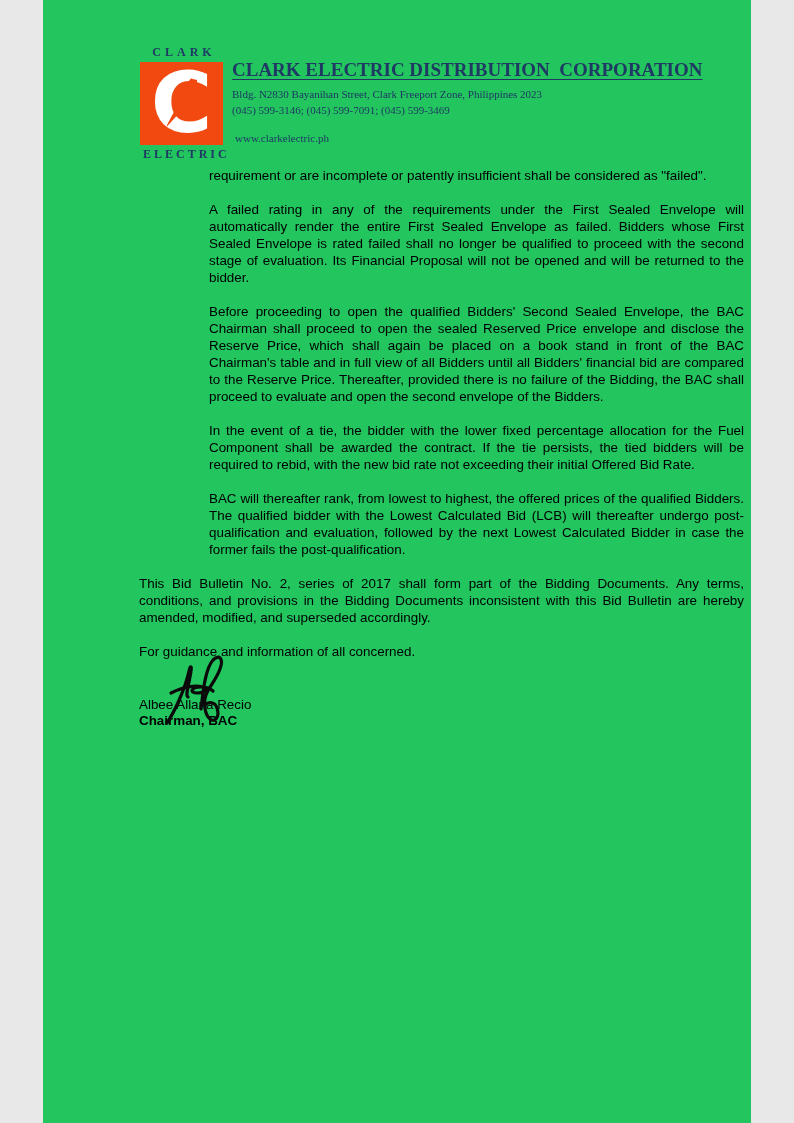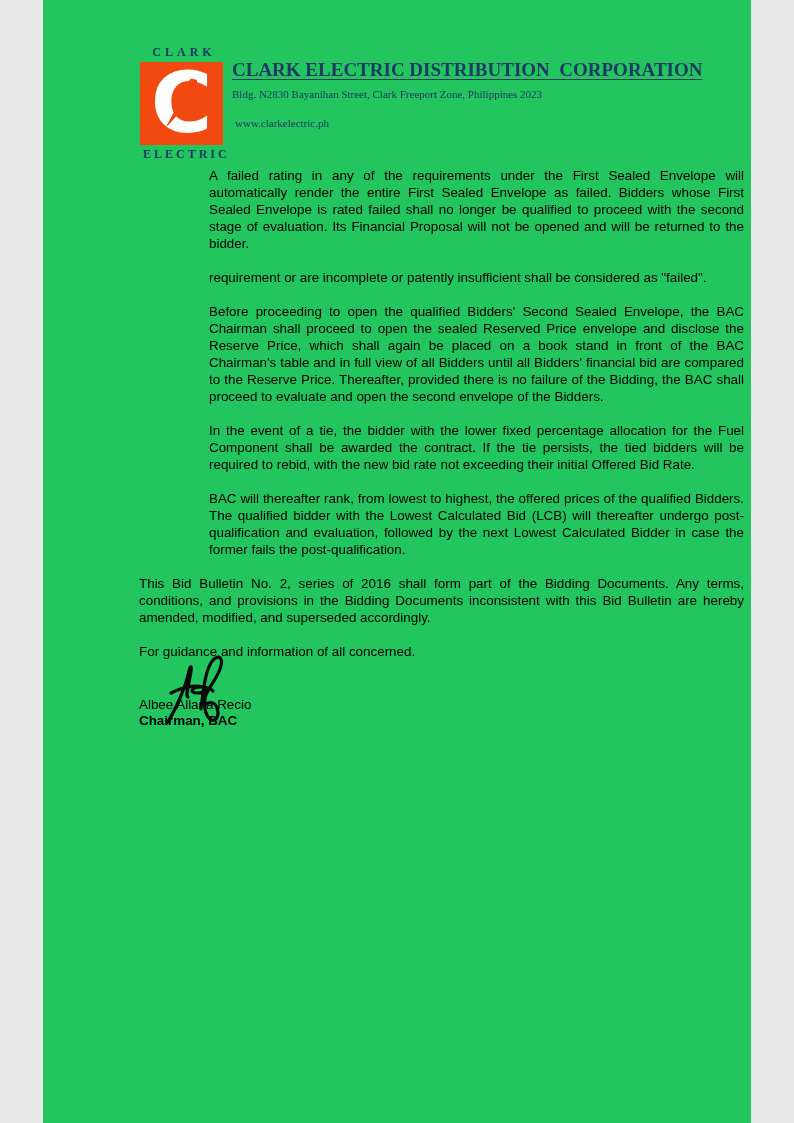--- a/index.html
+++ b/index.html
@@ -108,33 +108,34 @@
           <polygon points="23,0 7,27 14,27 2,60 28,22 18,22 32,1" fill="#F1490F" transform="rotate(8 17 30)"></polygon>
         </svg>
       </div>
       <div class="logo-bottom-label">ELECTRIC</div>
     </div>
 
     <div class="head-text">
       <div class="company-name">CLARK ELECTRIC DISTRIBUTION  CORPORATION</div>
       <div class="head-lines">
         <div>Bldg. N2830 Bayanihan Street, Clark Freeport Zone, Philippines 2023</div>
+        <div>(045) 599-3146; (045) 599-7091; (045) 599-3469</div>
         <div class="website">www.clarkelectric.ph</div>
       </div>
     </div>
   </div>
 
   <div class="doc-body">
+    <p class="indent">requirement or are incomplete or patently insufficient shall be considered as "failed".</p>
     <p class="indent">A failed rating in any of the requirements under the First Sealed Envelope will automatically render the entire First Sealed Envelope as failed. Bidders whose First Sealed Envelope is rated failed shall no longer be qualified to proceed with the second stage of evaluation. Its Financial Proposal will not be opened and will be returned to the bidder.</p>
-    <p class="indent">requirement or are incomplete or patently insufficient shall be considered as "failed".</p>
     <p class="indent">Before proceeding to open the qualified Bidders' Second Sealed Envelope, the BAC Chairman shall proceed to open the sealed Reserved Price envelope and disclose the Reserve Price, which shall again be placed on a book stand in front of the BAC Chairman's table and in full view of all Bidders until all Bidders' financial bid are compared to the Reserve Price. Thereafter, provided there is no failure of the Bidding, the BAC shall proceed to evaluate and open the second envelope of the Bidders.</p>
     <p class="indent">In the event of a tie, the bidder with the lower fixed percentage allocation for the Fuel Component shall be awarded the contract. If the tie persists, the tied bidders will be required to rebid, with the new bid rate not exceeding their initial Offered Bid Rate.</p>
     <p class="indent">BAC will thereafter rank, from lowest to highest, the offered prices of the qualified Bidders. The qualified bidder with the Lowest Calculated Bid (LCB) will thereafter undergo post-qualification and evaluation, followed by the next Lowest Calculated Bidder in case the former fails the post-qualification.</p>
 
-    <p class="full">This Bid Bulletin No. 2, series of 2016 shall form part of the Bidding Documents. Any terms, conditions, and provisions in the Bidding Documents inconsistent with this Bid Bulletin are hereby amended, modified, and superseded accordingly.</p>
+    <p class="full">This Bid Bulletin No. 2, series of 2017 shall form part of the Bidding Documents. Any terms, conditions, and provisions in the Bidding Documents inconsistent with this Bid Bulletin are hereby amended, modified, and superseded accordingly.</p>
     <p class="full lastfull">For guidance and information of all concerned.</p>
 
     <div class="signature-block">
       <svg class="sig-scribble" width="78" height="78" viewBox="0 0 78 78">
         <g fill="none" stroke="#0a0a0a" stroke-width="3.2" stroke-linecap="round">
 
           <path d="M 6 70 C 14 58, 24 36, 28 18 C 29 13, 31 12, 30 18 C 28 32, 24 42, 27 44"></path>
 
           <path d="M 10 40 C 22 34, 34 32, 42 34 C 48 36, 44 40, 36 40 C 28 40, 30 34, 40 34 C 46 34, 50 36, 52 38"></path>
 

